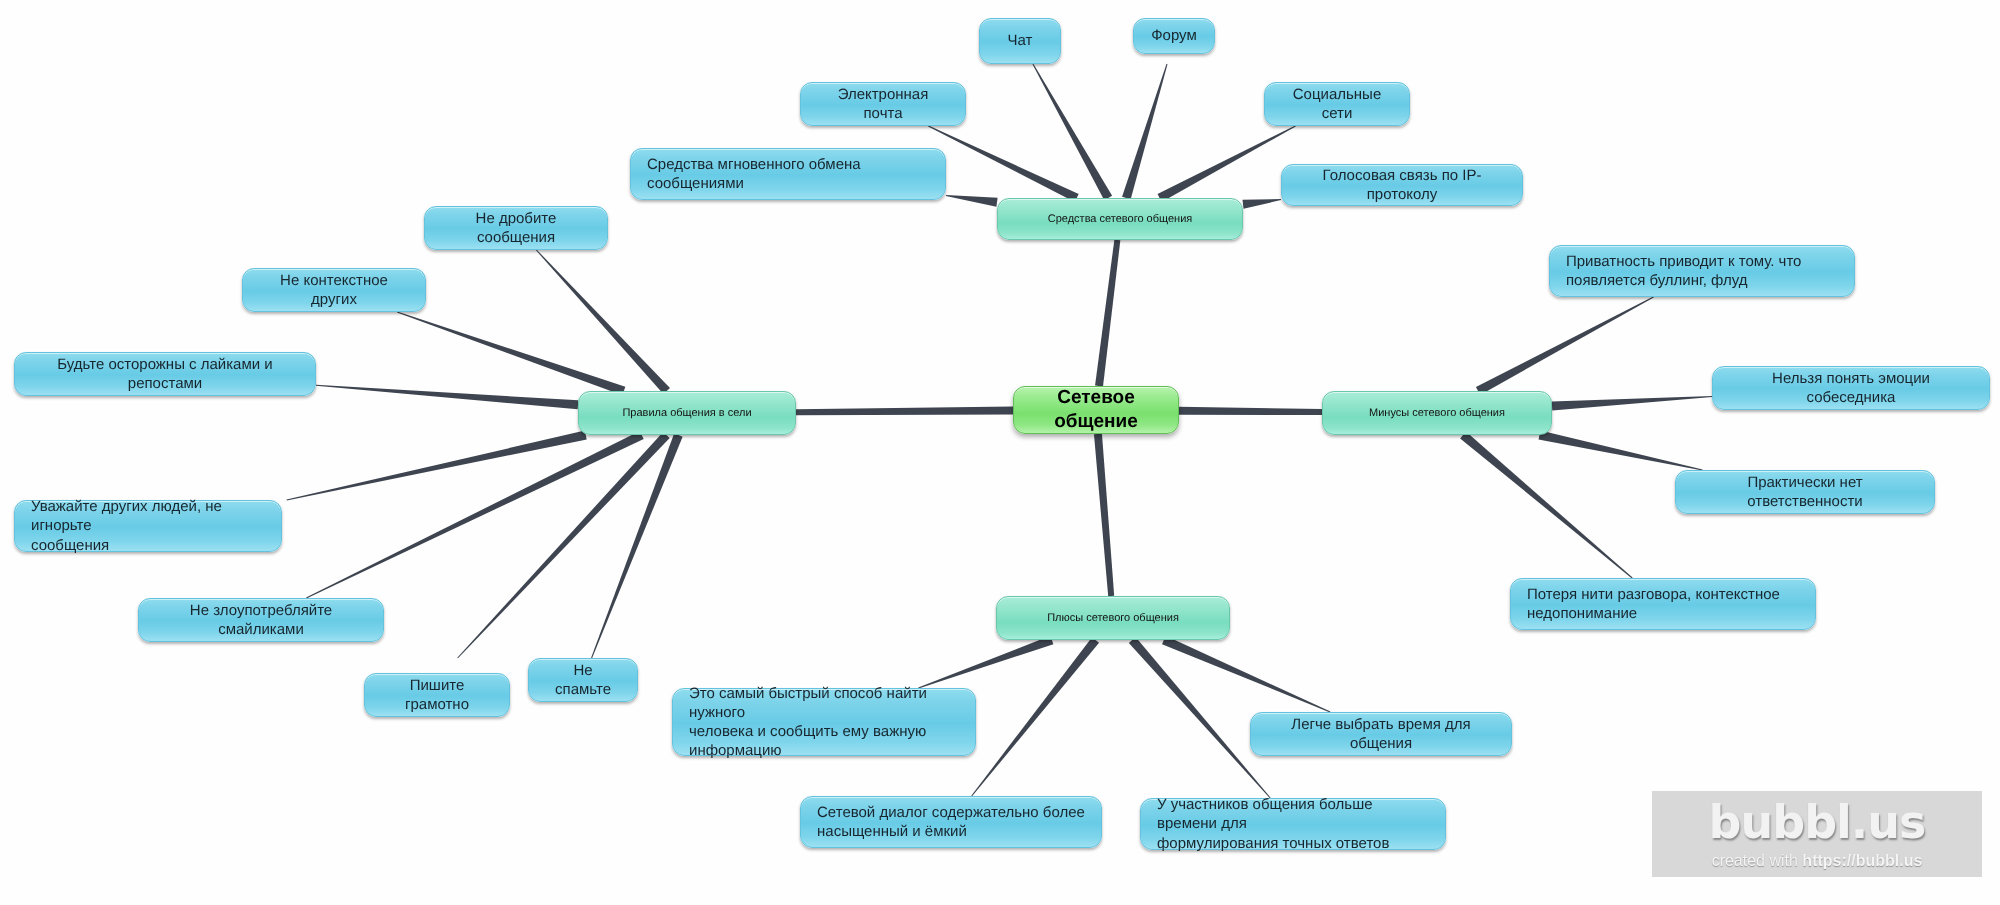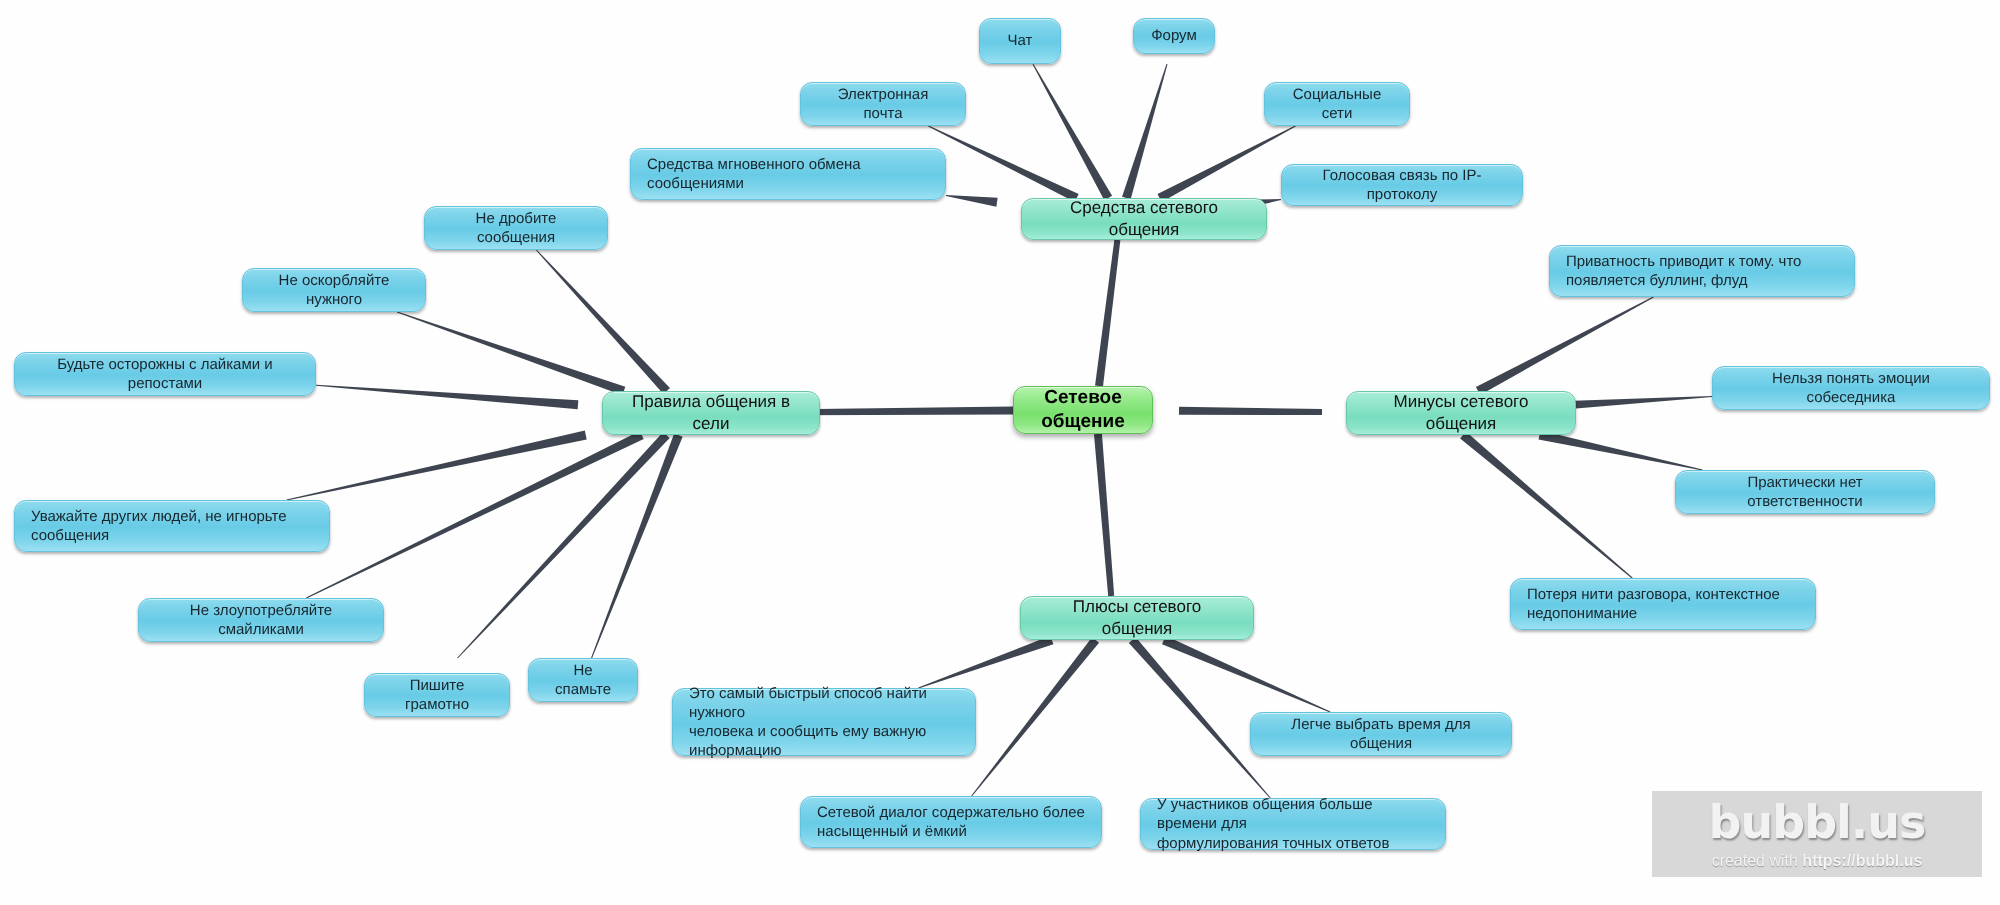--- a/index.html
+++ b/index.html
@@ -55,23 +55,22 @@
   
   .node.branch {
     background: linear-gradient(to bottom,
                 #a9ecd9 0%,
                 #95e6cd 25%,
                 #79ddbf 60%,
                 #8ce4c9 85%,
                 #a7eedc 100%);
     border: 1px solid #69c7ab;
     box-shadow: 0 2px 3px rgba(0,0,0,0.30), inset 0 1px 0 rgba(255,255,255,0.6);
-    font-size: 17px;
+    font-size: 11px;
     color: #111;
-    margin-left: 24px;
   }
   
   .node.root {
     background: linear-gradient(to bottom,
                 #b7f3ae 0%,
                 #9aeb90 22%,
                 #79e06d 58%,
                 #8fe784 82%,
                 #b2f2a9 100%);
     border: 1px solid #5fbe54;
@@ -174,26 +173,26 @@
     <div class="node leaf center-text" style="left: 1264px; top: 82px; width: 146px; height: 44px;">
       <span class="label">Социальные сети</span>
     </div>
     <div class="node leaf center-text" style="left: 1281px; top: 164px; width: 242px; height: 42px;">
       <span class="label">Голосовая связь по IP-протоколу</span>
     </div>
     <div class="node leaf center-text" style="left: 424px; top: 206px; width: 184px; height: 44px;">
       <span class="label">Не дробите сообщения</span>
     </div>
     <div class="node leaf center-text" style="left: 242px; top: 268px; width: 184px; height: 44px;">
-      <span class="label">Не оскорбляйте нужного</span>
+      <span class="label">Не контекстное других</span>
     </div>
     <div class="node leaf center-text" style="left: 14px; top: 352px; width: 302px; height: 44px;">
       <span class="label">Будьте осторожны с лайками и репостами</span>
     </div>
-    <div class="node leaf left-text" style="left: 14px; top: 500px; width: 316px; height: 52px;">
+    <div class="node leaf left-text" style="left: 14px; top: 500px; width: 268px; height: 52px;">
       <span class="label">Уважайте других людей, не игнорьте
 сообщения</span>
     </div>
     <div class="node leaf center-text" style="left: 138px; top: 598px; width: 246px; height: 44px;">
       <span class="label">Не злоупотребляйте смайликами</span>
     </div>
     <div class="node leaf center-text" style="left: 364px; top: 658px; width: 146px; height: 44px; margin-top: 15px;">
       <span class="label">Пишите грамотно</span>
     </div>
     <div class="node leaf center-text" style="left: 528px; top: 658px; width: 110px; height: 44px;">
@@ -234,16 +233,16 @@
     </div>
     <div class="node branch center-text" style="left: 578px; top: 391px; width: 218px; height: 44px;">
       <span class="label">Правила общения в сели</span>
     </div>
     <div class="node branch center-text" style="left: 1322px; top: 391px; width: 230px; height: 44px;">
       <span class="label">Минусы сетевого общения</span>
     </div>
     <div class="node branch center-text" style="left: 996px; top: 596px; width: 234px; height: 44px;">
       <span class="label">Плюсы сетевого общения</span>
     </div>
-    <div class="node root center-text" style="left: 1013px; top: 386px; width: 140px; height: 48px;">
+    <div class="node root center-text" style="left: 1013px; top: 386px; width: 166px; height: 48px;">
       <span class="label">Сетевое общение</span>
     </div>
   </div>
 
 </body></html>

